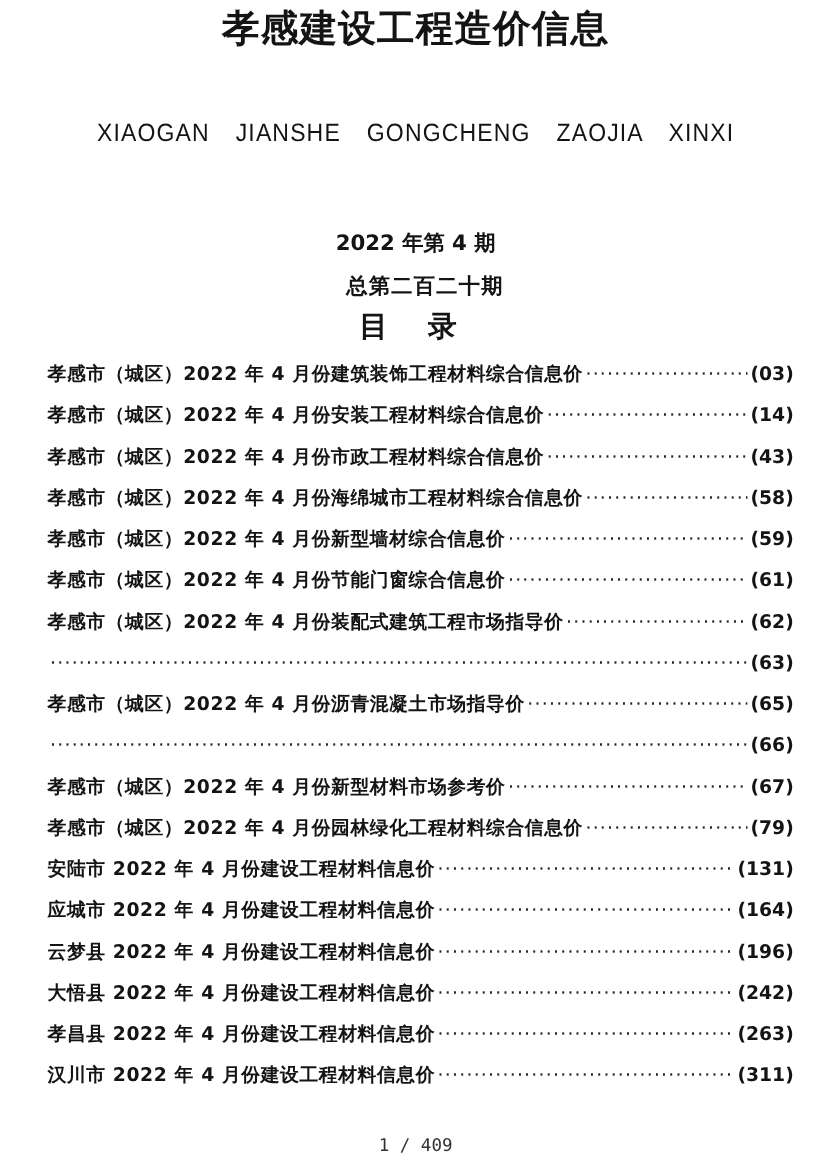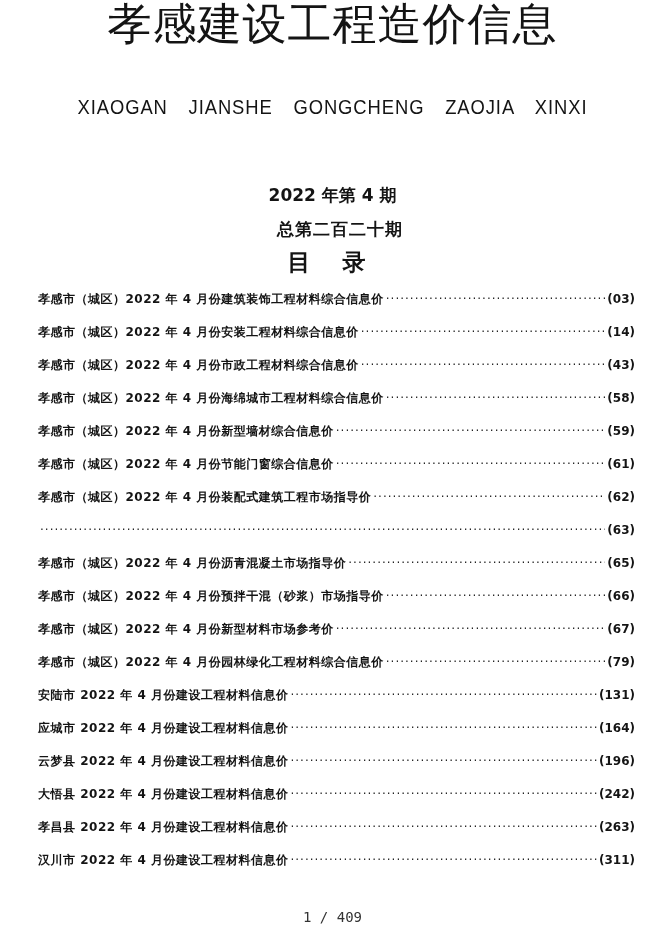--- a/index.html
+++ b/index.html
@@ -5,22 +5,22 @@
     html, body { margin: 0; padding: 0; background: #ffffff; }
     body {
       width: 665px; height: 929px; position: relative; overflow: hidden;
       color: #141414;
       font-family: "DejaVu Sans", sans-serif;
     }
     .title {
       position: absolute; left: 0; right: 0; top: 2px;
       text-align: center;
       font-family: "DejaVu Serif", serif;
-      font-size: 44px; letter-spacing: 1px; line-height: 44px;
-      font-weight: normal;
+      font-size: 30px; letter-spacing: 1px; line-height: 44px;
+      font-weight: bold;
     }
     .subtitle {
       position: absolute; left: 0; right: 0; top: 94px;
       text-align: center;
       font-family: "Liberation Sans", sans-serif;
       font-size: 20px; letter-spacing: 1px; line-height: 26px;
       word-spacing: 16px;
       transform: scaleX(0.92);
     }
     .issue {
@@ -37,21 +37,21 @@
       position: absolute; left: 0; right: 0; top: 251px;
       text-align: center; font-size: 23px; line-height: 22px; font-weight: bold;
       letter-spacing: 12px; 
     }
     .toc {
       position: absolute; left: 38px; width: 597px; top: 283px;
     }
     .toc-row {
       display: flex; align-items: baseline;
       height: 33px; line-height: 33px;
-      font-size: 12px; font-weight: bold;
+      font-size: 15px; font-weight: bold;
       white-space: nowrap;
     }
     .toc-label { flex: 0 0 auto; letter-spacing: 0.5px; }
     .toc-dots {
       flex: 1 1 auto; overflow: hidden; margin: 0 2px;
       font-weight: normal; letter-spacing: 1px; color: #222;
     }
     .toc-dots::before {
       content: "··························································································································";
     }
@@ -110,21 +110,20 @@
   <div class="toc-row">
       <span class="toc-dots"></span>
       <span class="toc-page">(63)</span>
     </div>
   <div class="toc-row">
       <span class="toc-label">孝感市（城区）2022 年 4 月份沥青混凝土市场指导价</span>
       <span class="toc-dots"></span>
       <span class="toc-page">(65)</span>
     </div>
   <div class="toc-row">
-      <span class="toc-label">孝感市（城区）2022 年 4 月份预拌干混（砂浆）市场指导价</span>
       <span class="toc-dots"></span>
       <span class="toc-page">(66)</span>
     </div>
   <div class="toc-row">
       <span class="toc-label">孝感市（城区）2022 年 4 月份新型材料市场参考价</span>
       <span class="toc-dots"></span>
       <span class="toc-page">(67)</span>
     </div>
   <div class="toc-row">
       <span class="toc-label">孝感市（城区）2022 年 4 月份园林绿化工程材料综合信息价</span>

